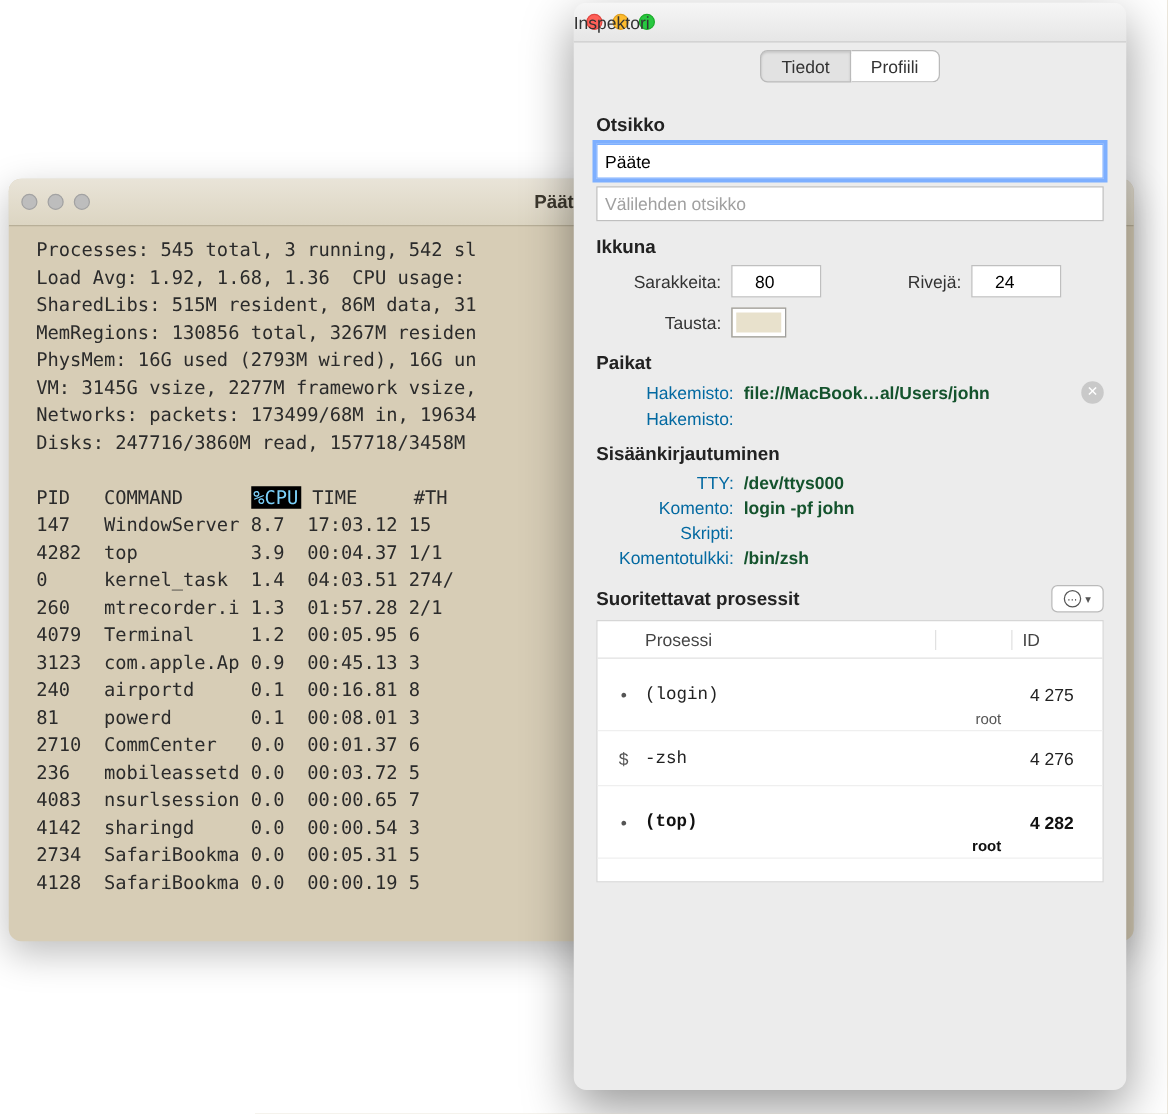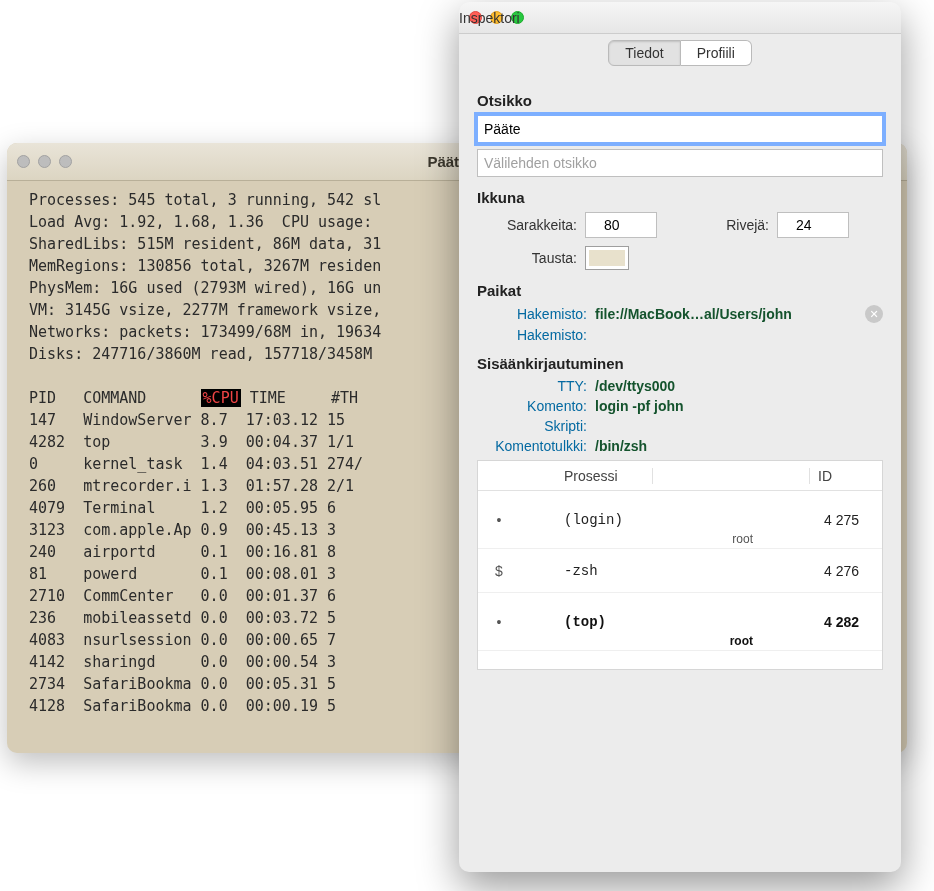--- a/index.html
+++ b/index.html
@@ -58,21 +58,21 @@
     background: #d7cdb6;
     color: #2b2b2b;
     font-family: "Menlo", "Consolas", monospace;
     font-size: 15px;
     line-height: 22px;
     padding: 8px 22px;
     white-space: pre;
   }
   .term-body .hdr-cpu {
     background: #000;
-    color: #ef4444;
+    color: #7dd3fc;
     padding: 0 2px;
   }
 
   
   .inspector-window {
     position: absolute;
     left: 459px;
     top: 2px;
     width: 442px;
     height: 870px;
@@ -225,21 +225,20 @@
     border: 1px solid #d6d6d6;
     background: #fff;
     font-size: 14px;
   }
   .pt-head, .pt-row {
     display: grid;
     grid-template-columns: 26px 1fr 60px 65px;
     align-items: center;
     min-height: 30px;
     padding: 2px 8px;
-    gap: 48px;
   }
   .pt-head {
     color: #444;
     border-bottom: 1px solid #e1e1e1;
     font-size: 14px;
   }
   .pt-head .col-proc { border-right: 1px solid #e1e1e1; padding-left: 4px; }
   .pt-head .col-id { border-left: 1px solid #e1e1e1; text-align: left; padding-left: 8px; }
   .pt-row {
     border-bottom: 1px solid #efefef;
@@ -354,20 +353,27 @@
       <div class="k">Skripti:</div>
       <div class="v"></div>
         <span></span>
     </div>
     <div class="kv-row">
       <div class="k">Komentotulkki:</div>
       <div class="v">/bin/zsh</div>
         <span></span>
     </div>
 
+    <div class="proc-header">
+      <div class="section-title">Suoritettavat prosessit</div>
+      <div class="more-btn">
+        <span class="dots">⋯</span>
+        <span class="chev">▾</span>
+      </div>
+    </div>
 
     <div class="proc-table">
       <div class="pt-head">
         <div></div>
         <div class="col-proc">Prosessi</div>
         <div></div>
         <div class="col-id">ID</div>
       </div>
       <div id="proc-rows">
           <div class="pt-row">

